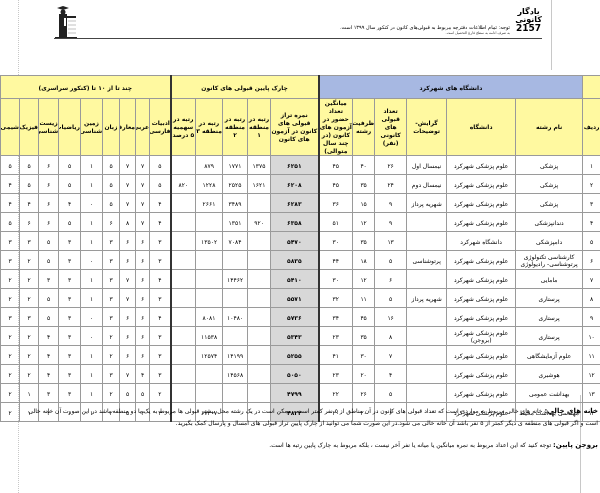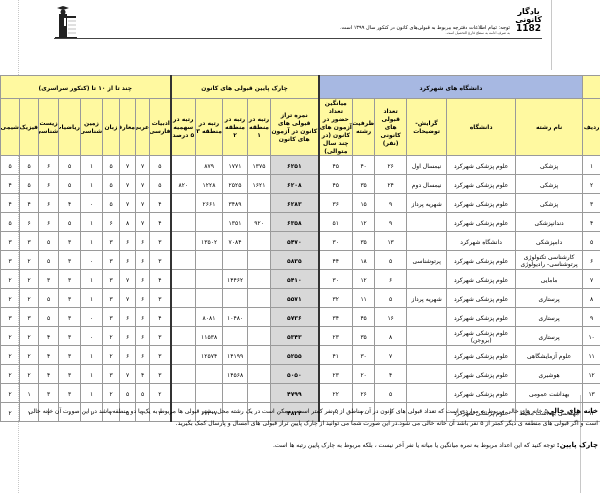--- a/index.html
+++ b/index.html
@@ -57,21 +57,21 @@
     <rect x="9" y="14" width="2" height="8" fill="#fff"></rect>
     <line x1="13" y1="17" x2="21" y2="17" stroke="#999" stroke-width="0.6"></line>
     <line x1="13" y1="21" x2="21" y2="21" stroke="#999" stroke-width="0.6"></line>
     <line x1="13" y1="25" x2="21" y2="25" stroke="#999" stroke-width="0.6"></line>
     <line x1="13" y1="29" x2="21" y2="29" stroke="#999" stroke-width="0.6"></line>
   </svg>
   <div class="hdr">
     <div class="brand">
       <div>یادگار</div>
       <div>کانونی</div>
-      <div class="yr">1182</div>
+      <div class="yr">2157</div>
     </div>
     <div class="notice">توجه: تمام اطلاعات دفترچه مربوط به قبولی‌های کانون در کنکور سال ۱۳۹۹ است.</div>
     <div class="notice2">به صرف ادامه به سطح فارغ التحصیل است.</div>
   </div>
   <div class="hdr-line"></div>
 </div>
 
 <table class="grid">
   <colgroup>
     <col style="width:18px">
@@ -448,14 +448,14 @@
         <td class="num">۱</td>
         <td class="num">۲</td>
         <td class="num">۱</td>
         <td class="num">۲</td>
       </tr>
     </tbody>
 </table>
 
 <div class="notes">
   <p><span class="lbl">خانه های خالی:</span><span> خانه های خالی مربوط به مواردی است که تعداد قبولی های کانون در آن مناطق از ۵ نفر کمتر است ، ممکن است در یک رشته محل بیشتر قبولی ها مربوط به یک یا دو منطقه باشد در این صورت آن خانه خالی است و اگر قبولی های منطقه ی دیگر کمتر از ۵ نفر باشد آن خانه خالی می شود.در این صورت شما می توانید از چارک پایین تراز قبولی های امسال و پارسال کمک بگیرید.</span></p>
-  <p class="p2"><span class="lbl">چارک پایین:</span><span> توجه کنید که این اعداد مربوط به نمره میانگین یا میانه یا نفر آخر نیست ، بلکه مربوط به چارک پایین رتبه ها است.</span></p>
+  <p class="p2"><span class="lbl">بروجن پایین:</span><span> توجه کنید که این اعداد مربوط به نمره میانگین یا میانه یا نفر آخر نیست ، بلکه مربوط به چارک پایین رتبه ها است.</span></p>
 </div>
 
 </body></html>

